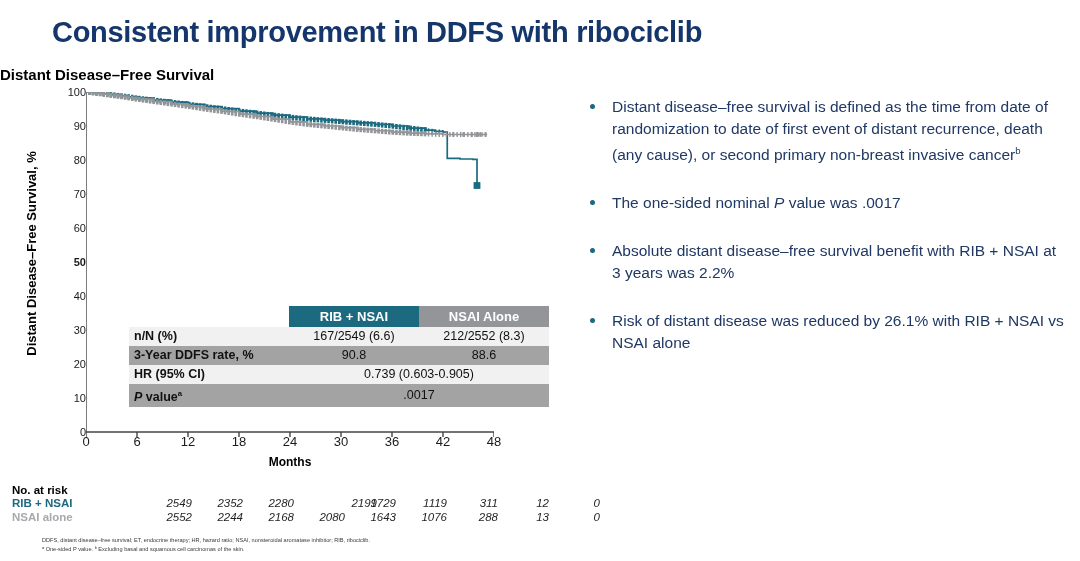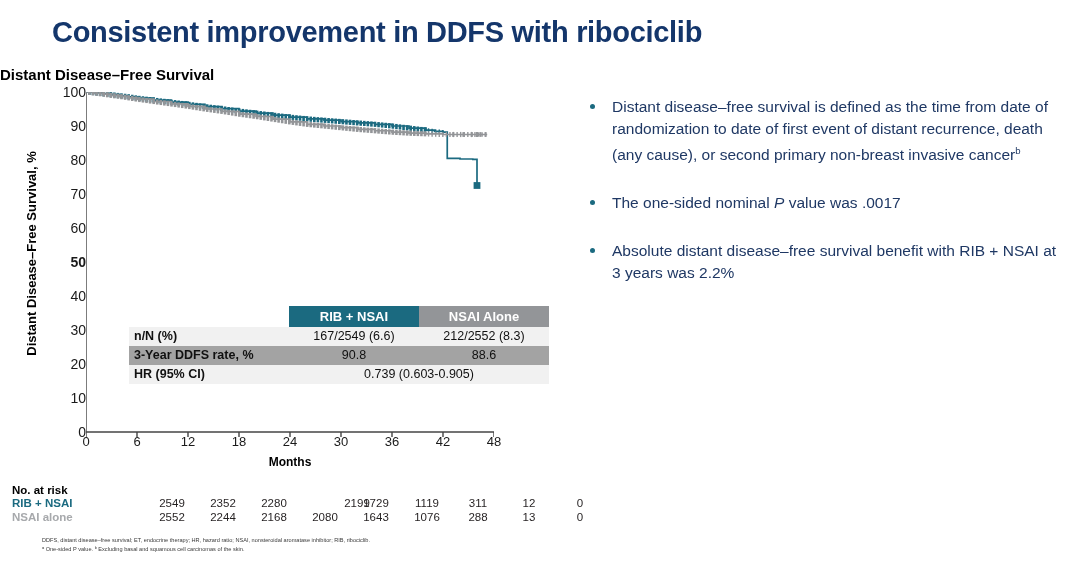--- a/index.html
+++ b/index.html
@@ -30,21 +30,21 @@
     left: -139px; top: 180px;
     width: 340px; text-align: center;
     transform: rotate(-90deg);
     font-size: 13px; font-weight: bold; color: #000;
   }
   #plot-wrap { position: absolute; left: 86px; top: 26px; width: 408px; height: 340px; }
   #plot-svg { position: absolute; left: 0; top: 0; }
 
   .ytick-label {
     position: absolute; right: 0; width: 34px;
-    text-align: right; font-size: 14px; color: #1a1a1a;
+    text-align: right; font-size: 11px; color: #1a1a1a;
     transform: translateY(-50%);
   }
   #y-ticks { position: absolute; left: 40px; top: 26px; width: 46px; height: 340px; }
 
   #x-ticks { position: absolute; left: 86px; top: 368px; width: 408px; height: 20px; }
   .xtick-label {
     position: absolute; top: 0; width: 30px; margin-left: -15px;
     text-align: center; font-size: 13px; color: #1a1a1a;
   }
   #x-axis-title {
@@ -70,21 +70,21 @@
 
   
   #risk-block { position: absolute; left: 12px; top: 484px; width: 560px; font-size: 11.5px; }
   #risk-caption { font-weight: bold; color: #000; font-size: 11.5px; margin-bottom: 1px; }
   .risk-row { position: relative; height: 14px; }
   .risk-name { position: absolute; left: 0; width: 86px; text-align: left; font-weight: bold; font-size: 11.5px; }
   .risk-name.rib { color: #1B6A80; }
   .risk-name.nsai { color: #A7A9AC; }
   .risk-val {
     position: absolute; top: 0; width: 40px; margin-left: -20px;
-    text-align: center; color: #231f20; font-size: 11.5px;
+    text-align: right; color: #231f20; font-size: 11.5px; font-style: italic;
   }
 
   
   #footnotes { position: absolute; left: 42px; top: 536px; width: 560px; color: #3a3a3a; font-size: 5.6px; line-height: 8.5px; }
   #footnotes div { white-space: nowrap; }
 
   
   #bullets { position: absolute; left: 586px; top: 96px; width: 480px; }
   .bullet { position: relative; padding-left: 26px; margin-bottom: 26px; }
   .bullet-dot {
@@ -411,20 +411,24 @@
         </tr>
         <tr class="row-alt">
           <td class="lbl">3-Year DDFS rate, %</td>
           <td class="val">90.8</td>
           <td class="val">88.6</td>
         </tr>
         <tr class="row-plain">
           <td class="lbl">HR (95% CI)</td>
           <td class="val" colspan="2">0.739 (0.603-0.905)</td>
         </tr>
+        <tr class="row-alt">
+          <td class="lbl"><i>P</i> value<sup>a</sup></td>
+          <td class="val" colspan="2">.0017</td>
+        </tr>
       </tbody>
   </table>
 
   <div id="risk-block">
     <div id="risk-caption">No. at risk</div>
     <div id="risk-rows">
         <div class="risk-row">
           <span class="risk-name rib">RIB + NSAI</span>
           <span class="risk-val" style="left: 160px;">2549</span>
           <span class="risk-val" style="left: 211px;">2352</span>
@@ -462,15 +466,19 @@
         <div class="bullet-text">Distant disease–free survival is defined as the time from date of randomization to date of first event of distant recurrence, death (any cause), or second primary non-breast invasive cancer<sup>b</sup></div>
       </div>
       <div class="bullet">
         <span class="bullet-dot"></span>
         <div class="bullet-text">The one-sided nominal <i>P</i> value was .0017</div>
       </div>
       <div class="bullet">
         <span class="bullet-dot"></span>
         <div class="bullet-text">Absolute distant disease–free survival benefit with RIB + NSAI at 3 years was 2.2%</div>
       </div>
+      <div class="bullet">
+        <span class="bullet-dot"></span>
+        <div class="bullet-text">Risk of distant disease was reduced by 26.1% with RIB + NSAI vs NSAI alone</div>
+      </div>
     </div>
 
 </div>
 
 </body></html>

